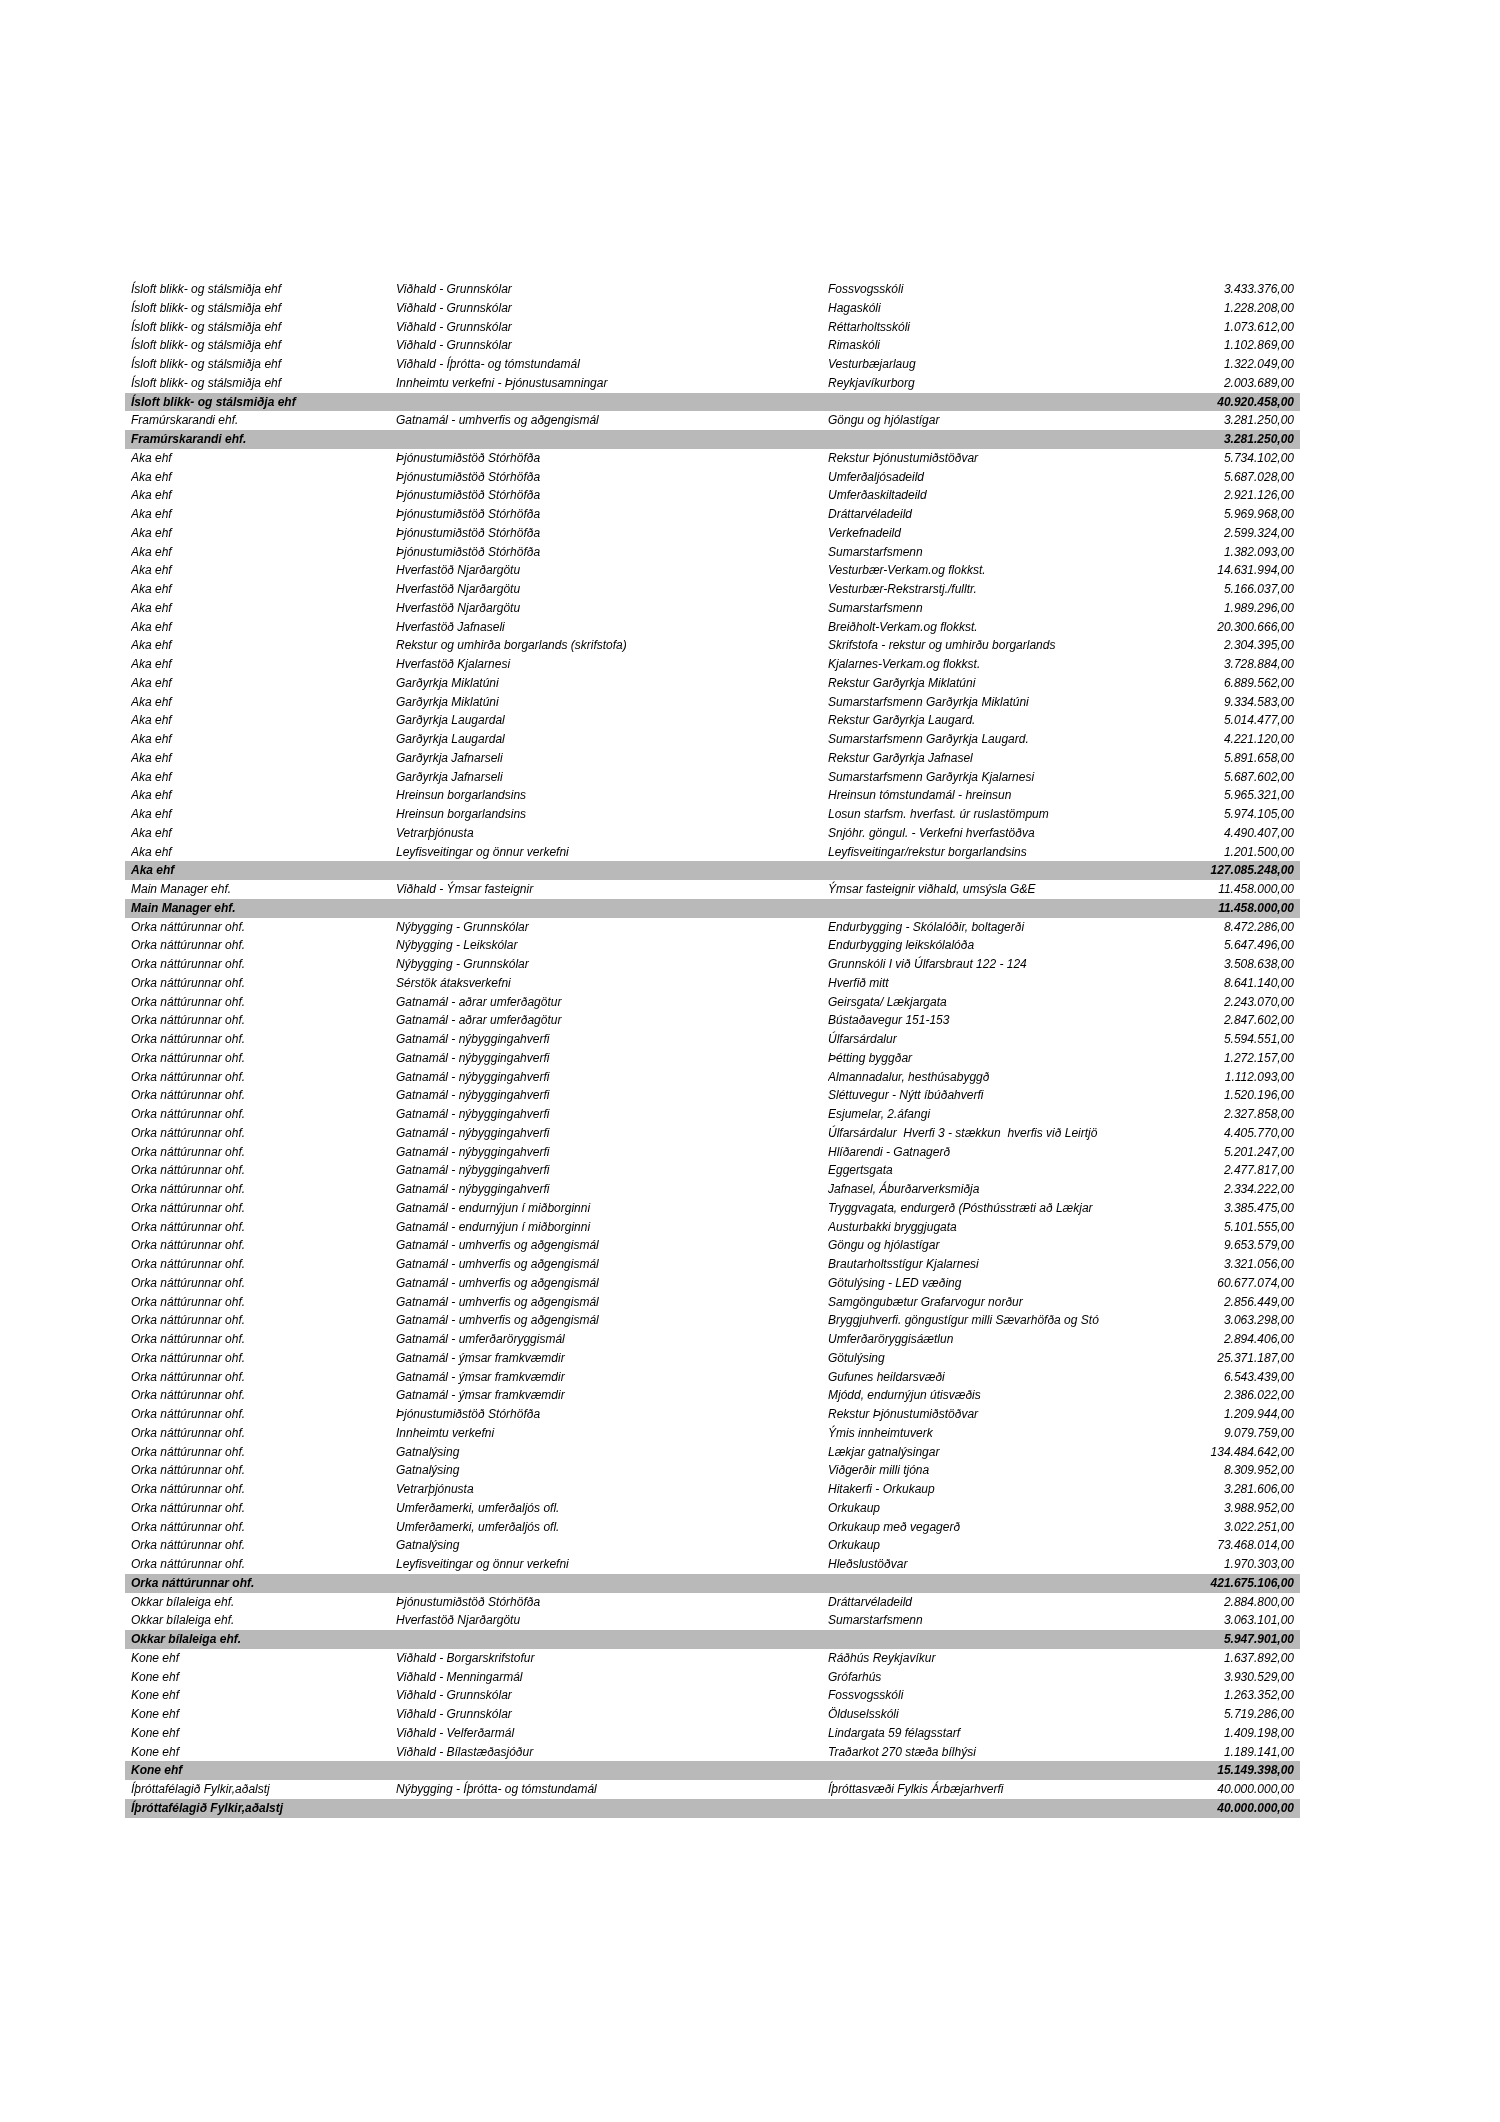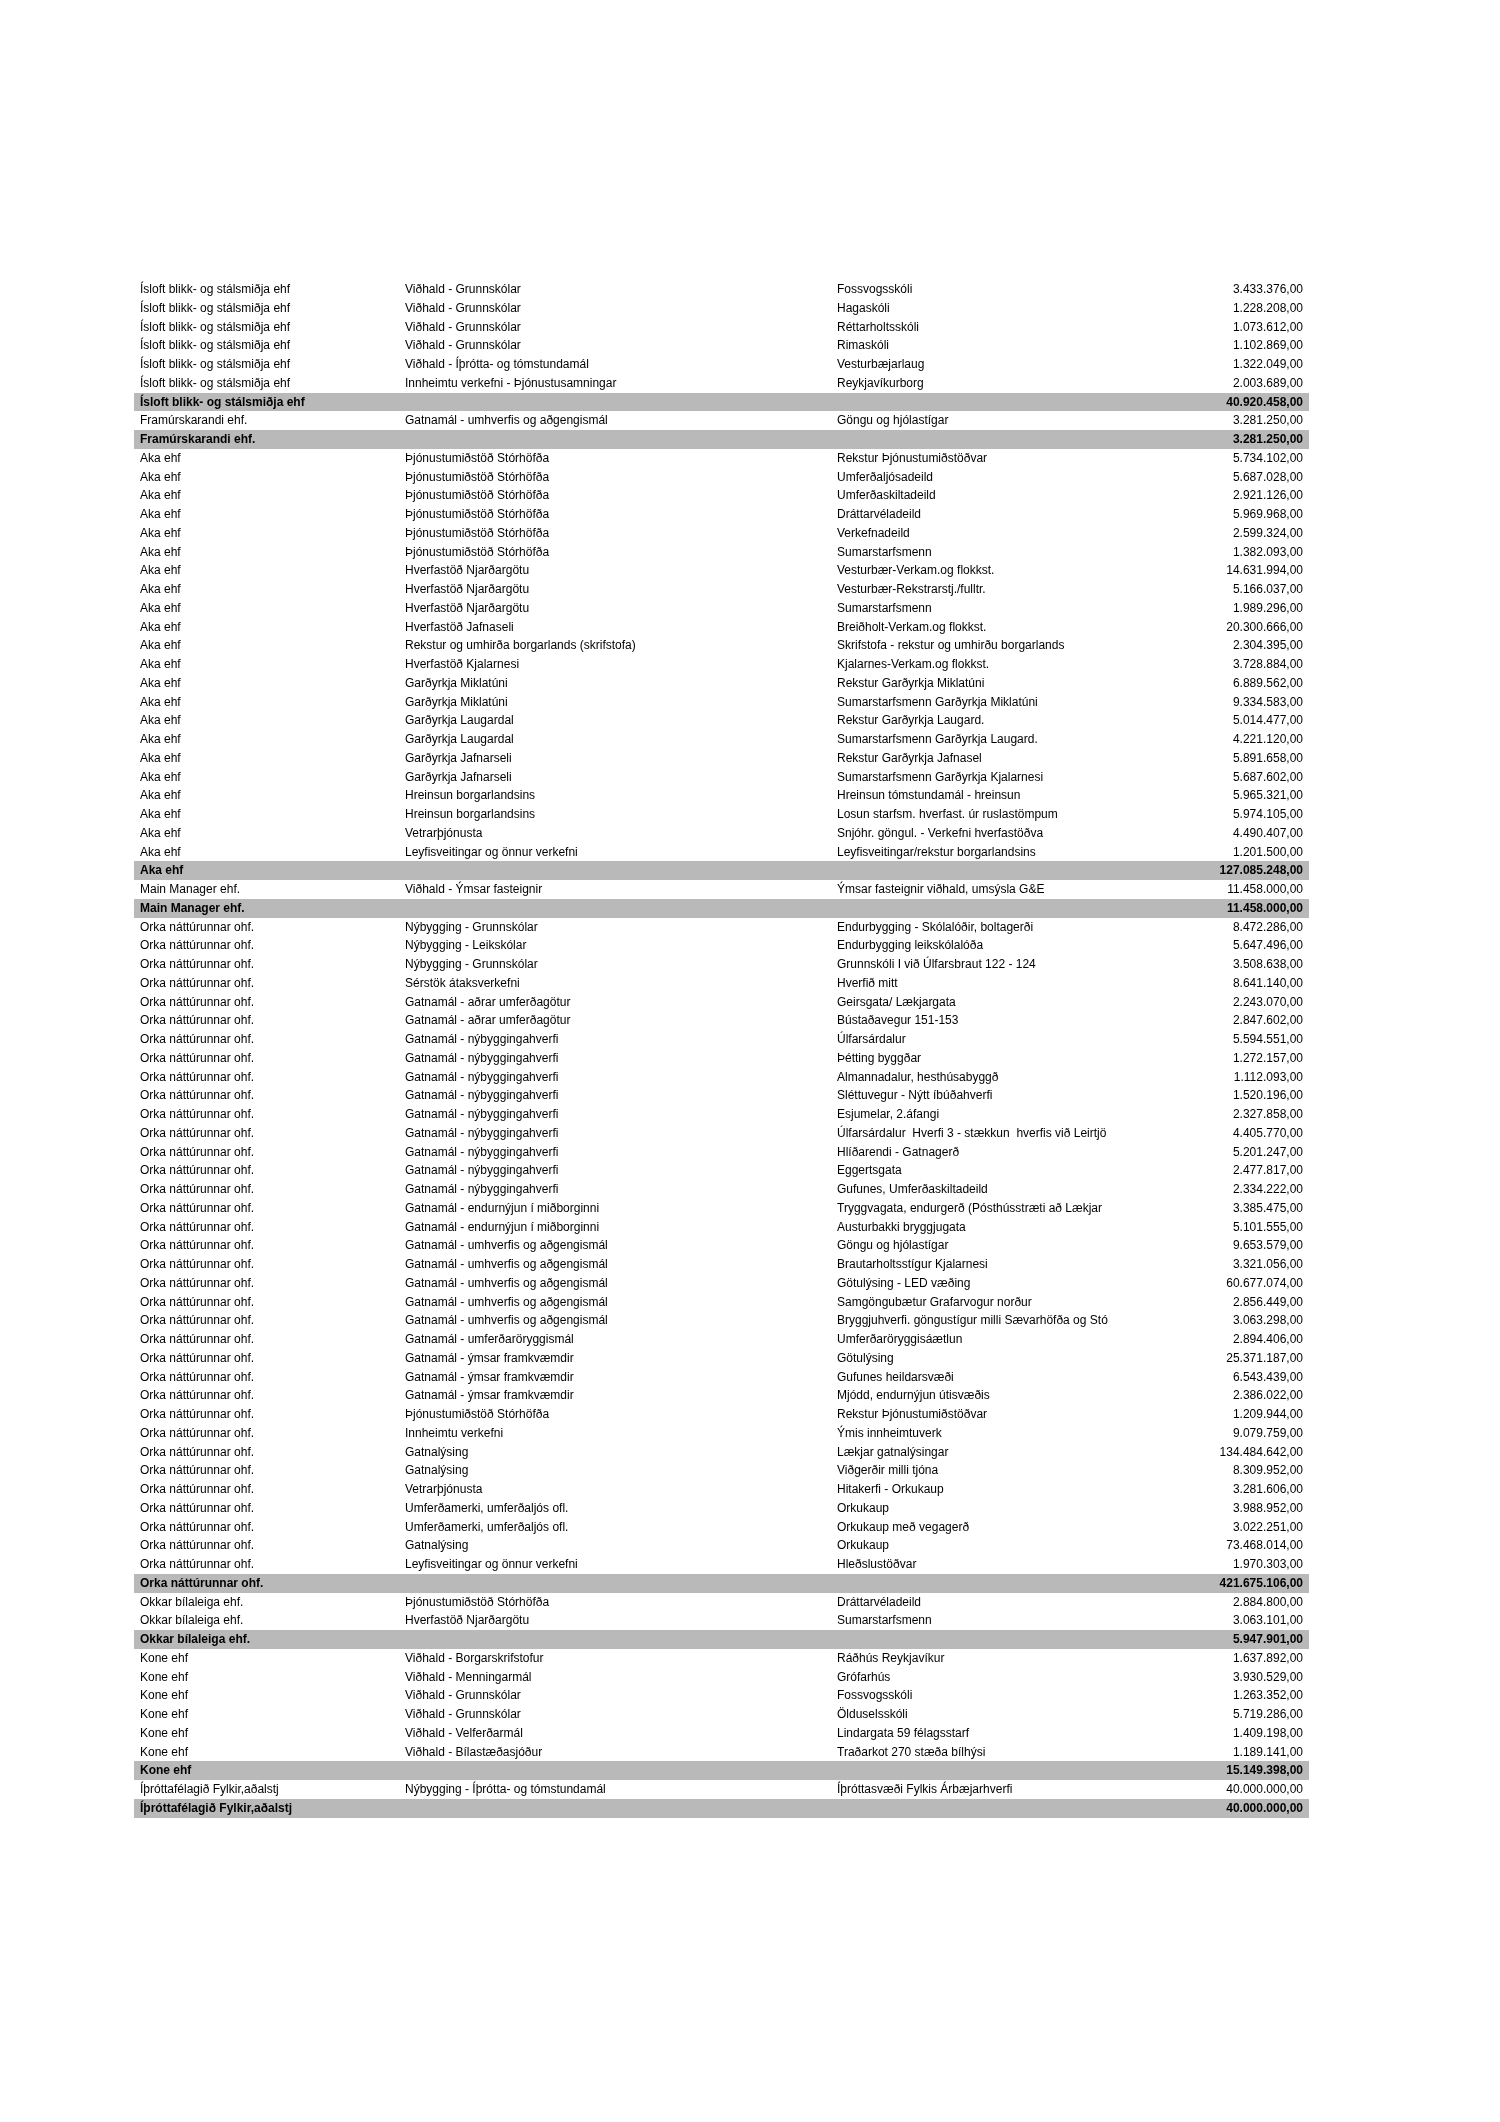--- a/index.html
+++ b/index.html
@@ -7,22 +7,23 @@
     width:1500px;height:2122px;
     background:#ffffff;
     font-family:"Liberation Sans", sans-serif;
     color:#000000;
     position:relative;
     overflow:hidden;
   }
   .table{
     position:absolute;
     top:280px;
-    left:134px;
+    left:125px;
     width:1175px;
+    font-style:italic;
   }
   .row{
     display:flex;
     align-items:center;
     height:18.75px;
     padding:0 6px;
     font-size:12px;
     line-height:18.75px;
   }
   .row span{
@@ -317,21 +318,21 @@
     </div>
     <div class="row">
       <span class="c1">Orka náttúrunnar ohf.</span>
       <span class="c2">Gatnamál - nýbyggingahverfi</span>
       <span class="c3">Eggertsgata</span>
       <span class="c4">2.477.817,00</span>
     </div>
     <div class="row">
       <span class="c1">Orka náttúrunnar ohf.</span>
       <span class="c2">Gatnamál - nýbyggingahverfi</span>
-      <span class="c3">Gufunes, Umferðaskiltadeild</span>
+      <span class="c3">Jafnasel, Áburðarverksmiðja</span>
       <span class="c4">2.334.222,00</span>
     </div>
     <div class="row">
       <span class="c1">Orka náttúrunnar ohf.</span>
       <span class="c2">Gatnamál - endurnýjun í miðborginni</span>
       <span class="c3">Tryggvagata, endurgerð (Pósthússtræti að Lækjar</span>
       <span class="c4">3.385.475,00</span>
     </div>
     <div class="row">
       <span class="c1">Orka náttúrunnar ohf.</span>

